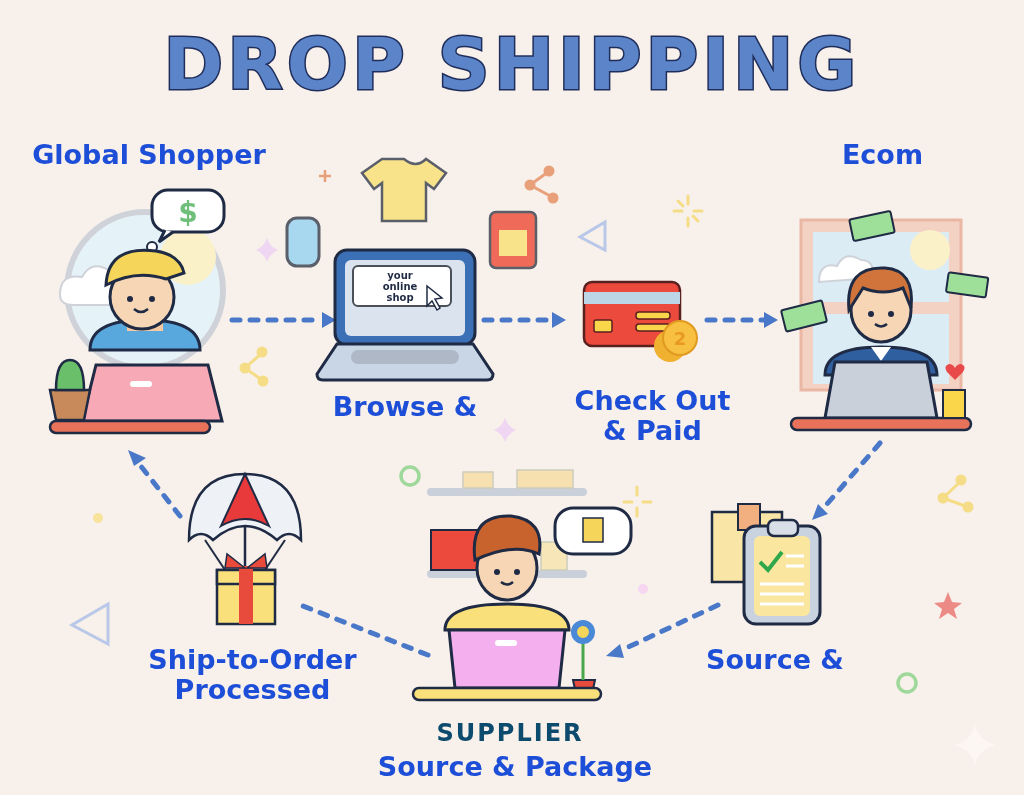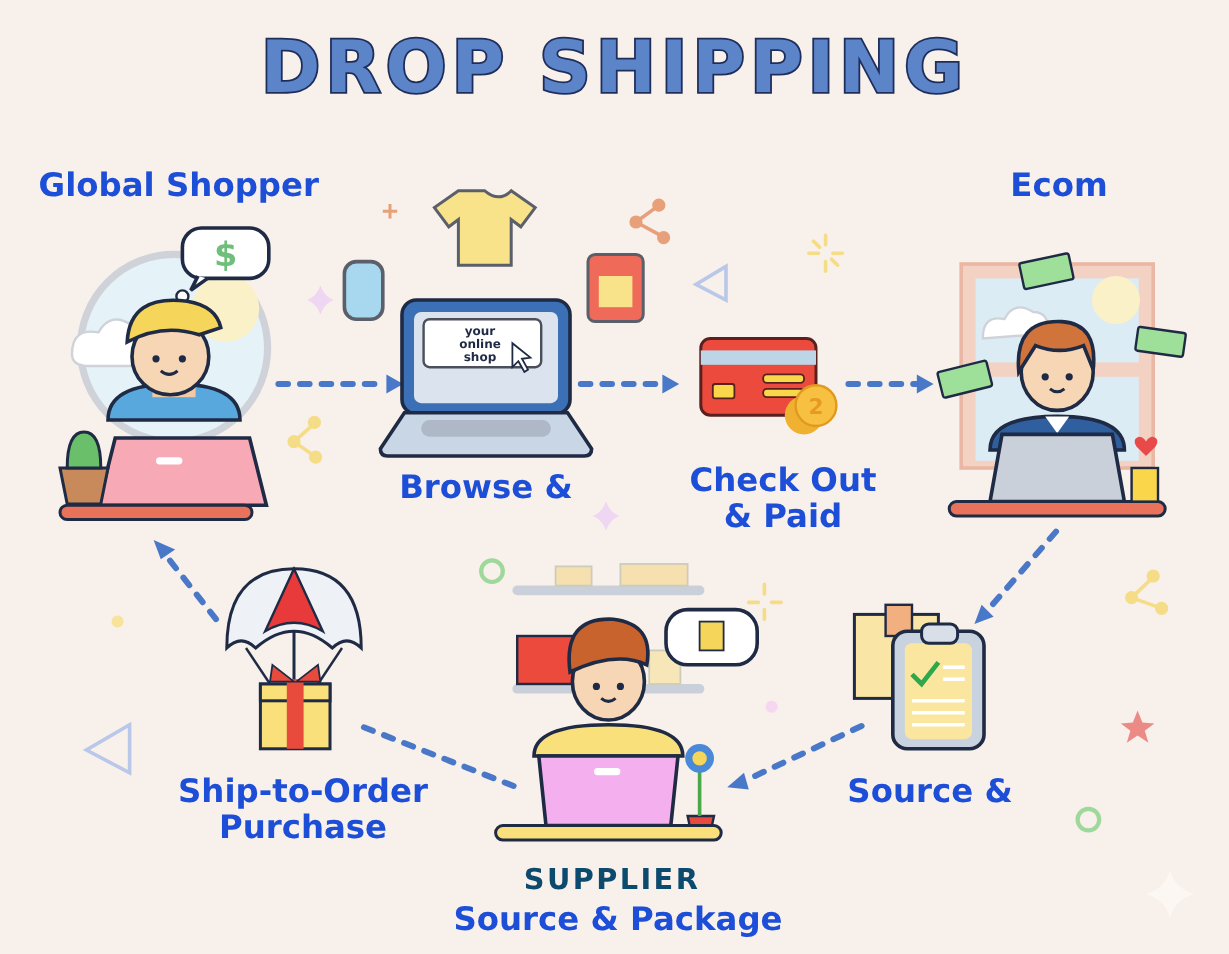--- a/index.html
+++ b/index.html
@@ -1,17 +1,17 @@
 <!DOCTYPE html>
 <html><head>
 <meta charset="utf-8">
 <style>
   html,body{margin:0;padding:0;}
   body{width:1024px;height:795px;background:#f8f0ea;position:relative;overflow:hidden;font-family:"DejaVu Sans","Liberation Sans",sans-serif;}
-  .title{position:absolute;left:0;top:22px;width:1024px;text-align:center;font-family:"DejaVu Sans",sans-serif;font-weight:bold;font-size:60px;letter-spacing:4px;color:#5b84c9;-webkit-text-stroke:3px #1f2d5a;paint-order:stroke fill;}
+  .title{position:absolute;left:0;top:22px;width:1024px;text-align:center;font-family:"DejaVu Sans",sans-serif;font-weight:bold;font-size:72px;letter-spacing:4px;color:#5b84c9;-webkit-text-stroke:3px #1f2d5a;paint-order:stroke fill;}
   .lbl{position:absolute;font-weight:bold;color:#1d4ed8;text-align:center;line-height:1.12;font-family:"DejaVu Sans",sans-serif;}
   .lbl span{display:block;}
   .sup{color:#0c4a6e;letter-spacing:2px;}
   svg{position:absolute;overflow:visible;}
 </style>
 </head>
 <body>
 
 <div class="title">DROP SHIPPING</div>
 
@@ -223,14 +223,14 @@
   <line x1="60" y1="56" x2="60" y2="100" stroke="#1f2a44" stroke-width="2.5"></line>
   <line x1="20" y1="70" x2="40" y2="100" stroke="#1f2a44" stroke-width="2"></line>
   <line x1="100" y1="70" x2="80" y2="100" stroke="#1f2a44" stroke-width="2"></line>
   <rect x="32" y="100" width="58" height="54" fill="#f9e07a" stroke="#1f2a44" stroke-width="2.5"></rect>
   <rect x="32" y="100" width="58" height="14" fill="#f9e07a" stroke="#1f2a44" stroke-width="2.5"></rect>
   <rect x="54" y="96" width="14" height="58" fill="#e84a3c"></rect>
   <path d="M60 98 l-18-14 l-2 14z M62 98 l18-14 l2 14z" fill="#e84a3c" stroke="#1f2a44" stroke-width="1.5"></path>
 </svg>
 <div class="lbl" style="left:120px;top:645px;width:265px;font-size:27px;">
   <span>Ship-to-Order</span>
-  <span>Purchase</span>
+  <span>Processed</span>
 </div>
 
 </body></html>

